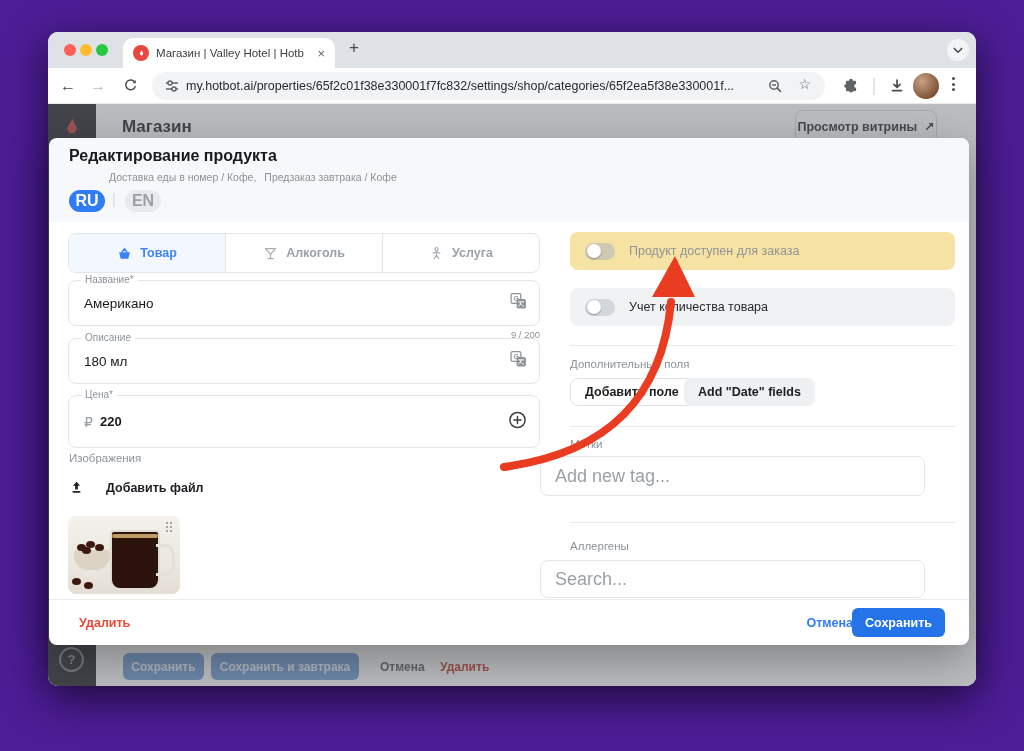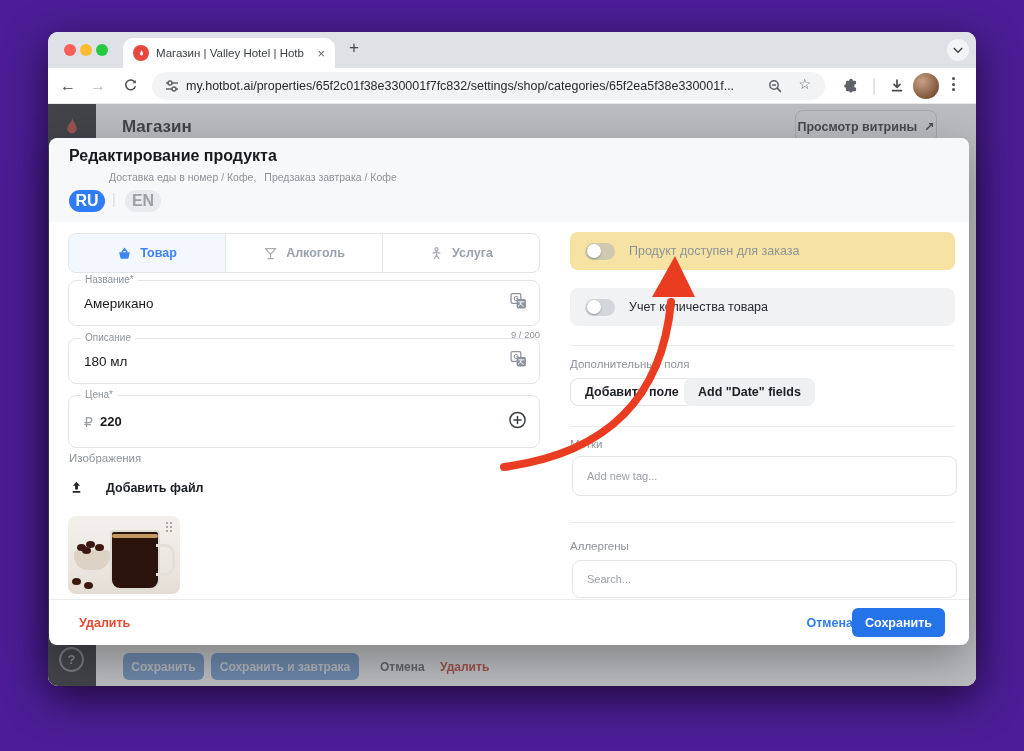--- a/index.html
+++ b/index.html
@@ -80,22 +80,22 @@
   .dots{position:absolute;right:6px;top:6px;display:grid;grid-template-columns:repeat(2,4px);grid-auto-rows:4px;}
   .dots i{width:2px;height:2px;border-radius:50%;background:#8b9096;}
   .toggle-row{position:absolute;left:521px;width:385px;height:38px;border-radius:8px;display:flex;align-items:center;
               gap:14px;padding:0 15px;box-sizing:border-box;font-size:12.5px;}
   .switch{width:30px;height:17px;border-radius:9px;background:#d3d6da;position:relative;flex:none;}
   .knob{position:absolute;left:1.5px;top:1.5px;width:14px;height:14px;background:#fff;border-radius:50%;
         box-shadow:0 1px 2px rgba(0,0,0,.3);}
   .hr{position:absolute;left:521px;width:385px;height:1px;background:#e9ebee;}
   .chipbtn{position:absolute;top:240px;height:28px;border-radius:8px;font-size:12.5px;font-weight:bold;color:#1b1e22;
            display:inline-flex;align-items:center;padding:0 14px;box-sizing:border-box;}
-  .text-input{position:absolute;left:523px;width:385px;border:1px solid #e3e6e9;border-radius:8px;background:#fff;
-              font-size:11px;color:#1b1e22;padding:0 14px;font-family:inherit;outline:none;box-sizing:border-box;}
+  .text-input{position:absolute;left:491px;width:385px;border:1px solid #e3e6e9;border-radius:8px;background:#fff;
+              font-size:18px;color:#1b1e22;padding:0 14px;font-family:inherit;outline:none;box-sizing:border-box;}
   .text-input::placeholder{color:#9aa0a6;}
   .modal-foot{position:absolute;left:0;right:0;bottom:0;height:45px;border-top:1px solid #eaecee;background:#fff;
               border-radius:0 0 12px 12px;}
   .m-del{position:absolute;left:30px;top:0;height:45px;display:flex;align-items:center;
          font-size:12.5px;font-weight:bold;color:#ea4a32;}
   .m-cancel{position:absolute;right:116px;top:0;height:45px;display:flex;align-items:center;
             font-size:12.5px;font-weight:bold;color:#2f7cf6;}
   .m-save{position:absolute;right:24px;top:8px;height:29px;padding:0 13px;border-radius:6px;background:#2573e8;
           color:#fff;font-size:12.5px;font-weight:bold;display:flex;align-items:center;}
   .arrow-svg{position:absolute;left:0;top:0;width:1024px;height:751px;z-index:60;pointer-events:none;}

